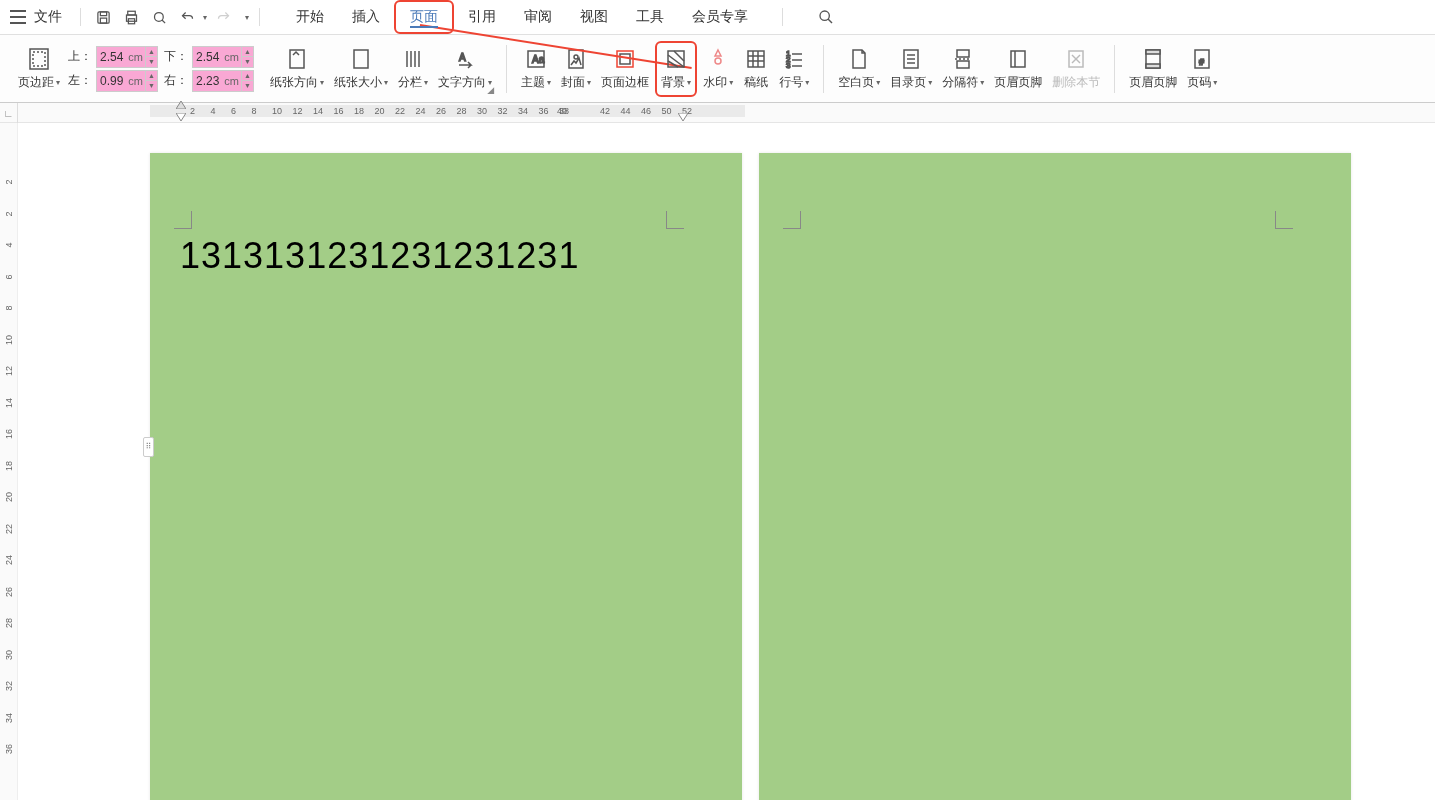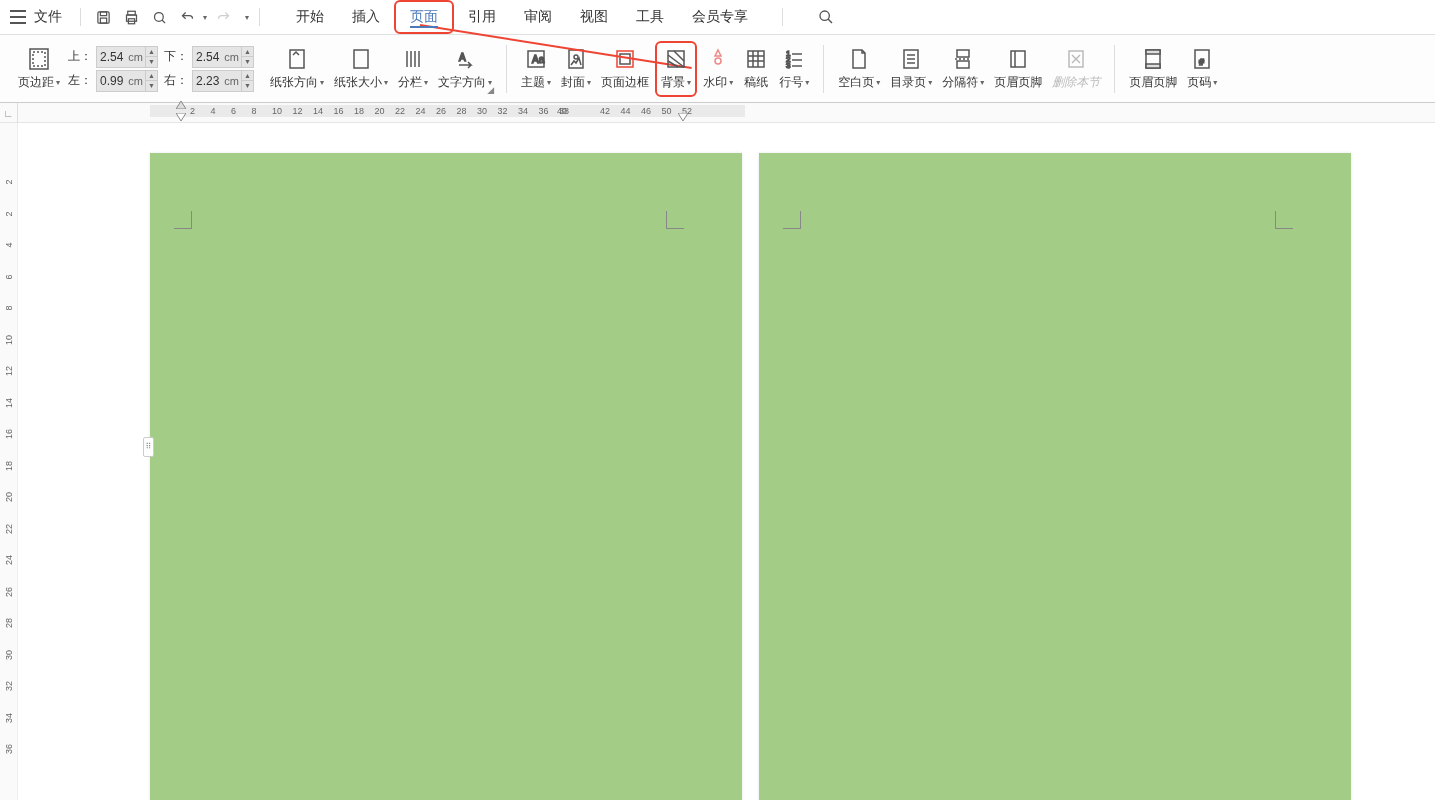--- a/index.html
+++ b/index.html
@@ -17,32 +17,32 @@
     .menu-tab.active::after { content: ''; position: absolute; bottom: 4px; left: 14px; right: 14px; height: 2px; background: #4a7ab8; }
     .highlight-red { border: 2px solid #e43; border-radius: 6px; position: relative; z-index: 5; }
     .search-btn { margin-left: 20px; width: 26px; height: 26px; display: flex; align-items: center; justify-content: center; cursor: pointer; }
 
     .ribbon { height: 68px; background: #fdfdfd; border-bottom: 1px solid #ccc; display: flex; align-items: center; padding: 0 8px; position: relative; }
     .ribbon-group { display: flex; align-items: center; gap: 2px; padding: 0 6px; height: 56px; }
     .ribbon-sep { width: 1px; height: 48px; background: #ddd; margin: 0 4px; }
     .margin-inputs { display: flex; flex-direction: column; gap: 2px; font-size: 12px; }
     .margin-row { display: flex; align-items: center; gap: 4px; }
     .margin-label { width: 26px; text-align: right; }
-    .spinner-box { display: flex; align-items: center; border: 1px solid #ccc; height: 22px; width: 62px; background: #e5e5e5; }
+    .spinner-box { display: flex; align-items: center; border: 1px solid #ccc; height: 22px; width: 62px; background: #f9a8d4; }
     .spinner-val { flex: 1; text-align: center; font-size: 12px; }
     .spinner-unit { font-size: 11px; color: #666; padding: 0 2px; }
     .spinner-arrows { display: flex; flex-direction: column; width: 12px; }
     .spinner-arrows span { height: 10px; font-size: 7px; text-align: center; line-height: 10px; border-left: 1px solid #ccc; color: #666; cursor: pointer; }
     .spinner-arrows span:first-child { border-bottom: 1px solid #ccc; }
 
     .tool-btn { display: flex; flex-direction: column; align-items: center; justify-content: center; height: 56px; padding: 0 4px; cursor: pointer; gap: 2px; min-width: 34px; }
     .tool-icon { width: 26px; height: 26px; display: flex; align-items: center; justify-content: center; color: #555; }
     .tool-label { font-size: 12px; display: flex; align-items: center; gap: 2px; white-space: nowrap; }
     .dd-arrow { font-size: 8px; color: #666; }
-    .disabled { color: #bbb; font-style: italic; }
+    .disabled { color: #bbb; }
     .disabled .tool-label, .disabled svg { color: #bbb; stroke: #bbb; }
 
     .red-line { position: absolute; height: 2px; background: #e43; transform-origin: left center; z-index: 3; }
 
     .ruler-area { height: 20px; display: flex; background: #fafafa; border-bottom: 1px solid #e5e5e5; position: relative; }
     .ruler-corner { width: 18px; height: 20px; border-right: 1px solid #ddd; display: flex; align-items: center; justify-content: center; font-size: 10px; color: #888; }
     .h-ruler { flex: 1; position: relative; margin-left: 132px; }
     .ruler-track { position: absolute; left: 0; top: 2px; height: 12px; background: #eaeaea; width: 595px; }
     .ruler-mark { position: absolute; font-size: 9px; color: #666; top: 3px; }
     .ruler-indicator { position: absolute; width: 10px; height: 8px; }
@@ -503,19 +503,20 @@
       <span class="v-mark" style="top: 589.5px;">34</span>
       <span class="v-mark" style="top: 621px;">36</span>
     </div>
   <div class="doc-canvas">
     <div class="page">
       <div class="side-handle">
           <div class="side-handle-dots">⠿</div>
         </div>
       <div class="page-corner corner-tl"></div>
       <div class="page-corner corner-tr"></div>
+      <div class="page-text">1313131231231231231</div>
     </div>
     <div class="page">
       <div class="page-corner corner-tl"></div>
       <div class="page-corner corner-tr"></div>
     </div>
   </div>
 </div>
 
 </body></html>

